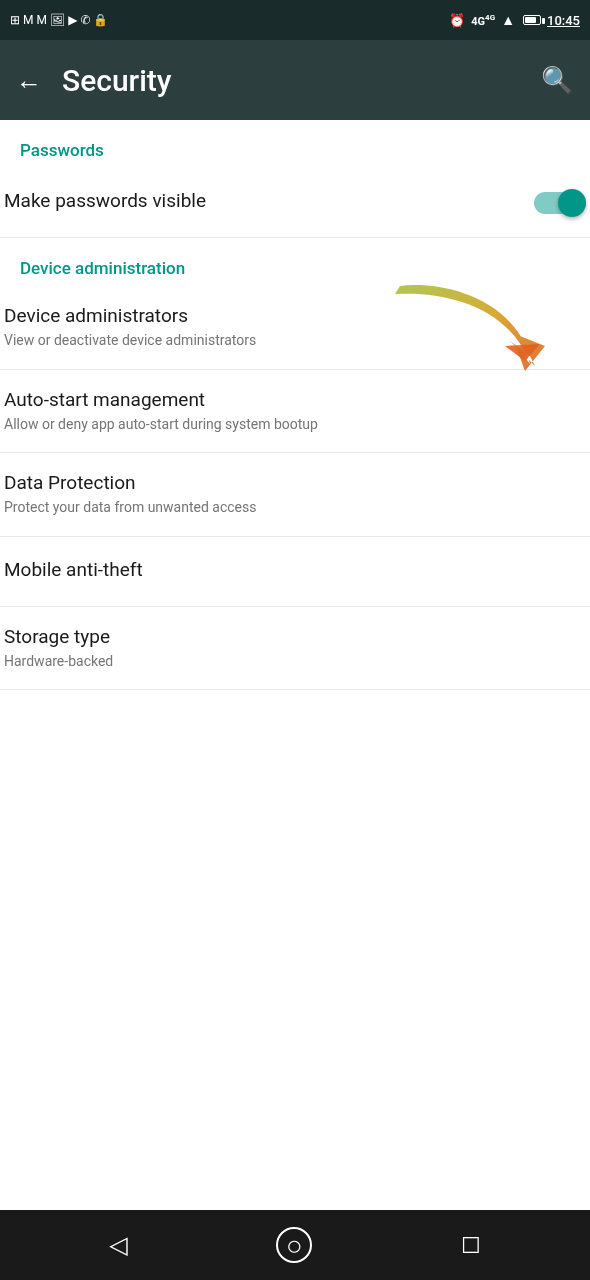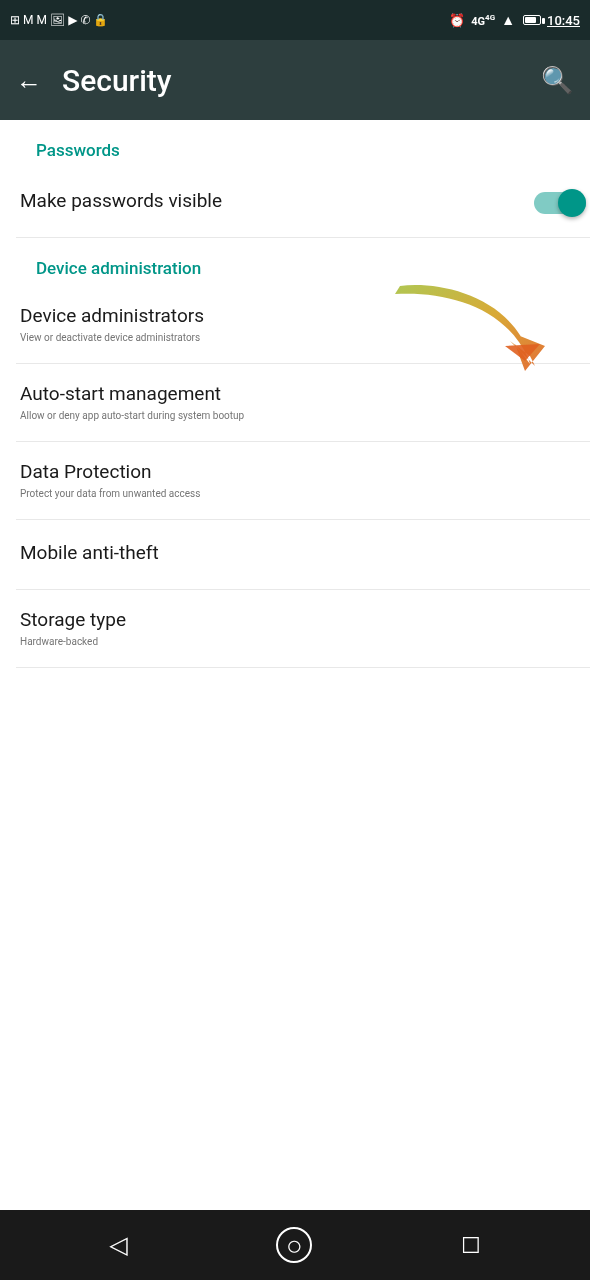--- a/index.html
+++ b/index.html
@@ -61,21 +61,20 @@
       font-size: 26px;
       color: white;
       cursor: pointer;
     }
 
     
     .content {
       flex: 1;
       background: #ffffff;
       overflow-y: auto;
-      margin-left: 16px;
     }
 
     
     .section-header {
       padding: 20px 20px 8px 20px;
       font-size: 17px;
       font-weight: 500;
       color: #009688;
     }
 
@@ -91,21 +90,21 @@
     .settings-item-text {
       flex: 1;
     }
     .settings-item-title {
       font-size: 19px;
       color: #1a1a1a;
       font-weight: 400;
       margin-bottom: 4px;
     }
     .settings-item-subtitle {
-      font-size: 10px;
+      font-size: 14px;
       color: #757575;
       line-height: 1.4;
     }
 
     
     .toggle {
       position: relative;
       width: 52px;
       height: 30px;
       flex-shrink: 0;

